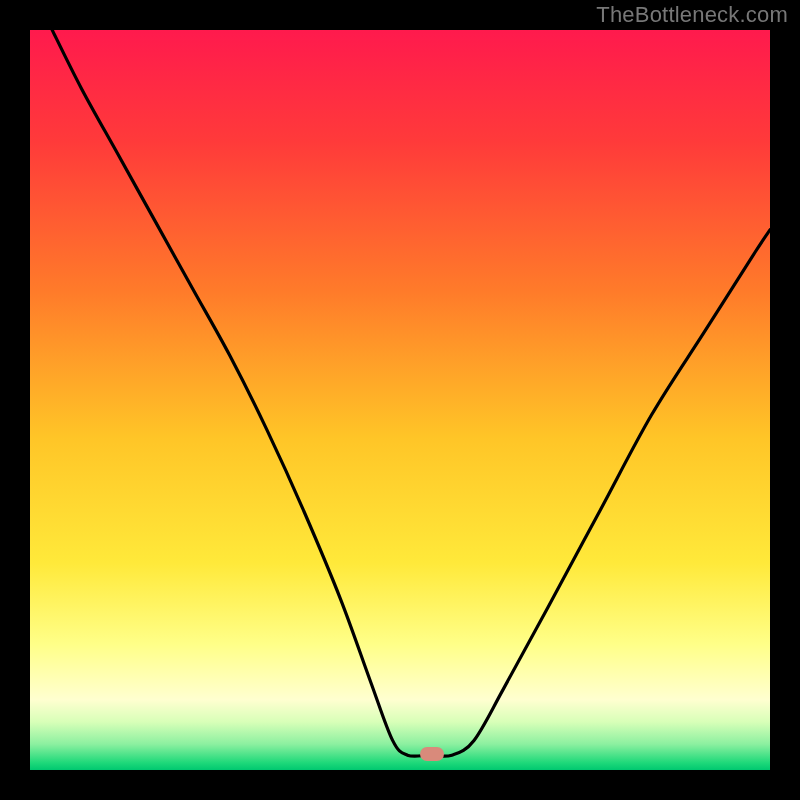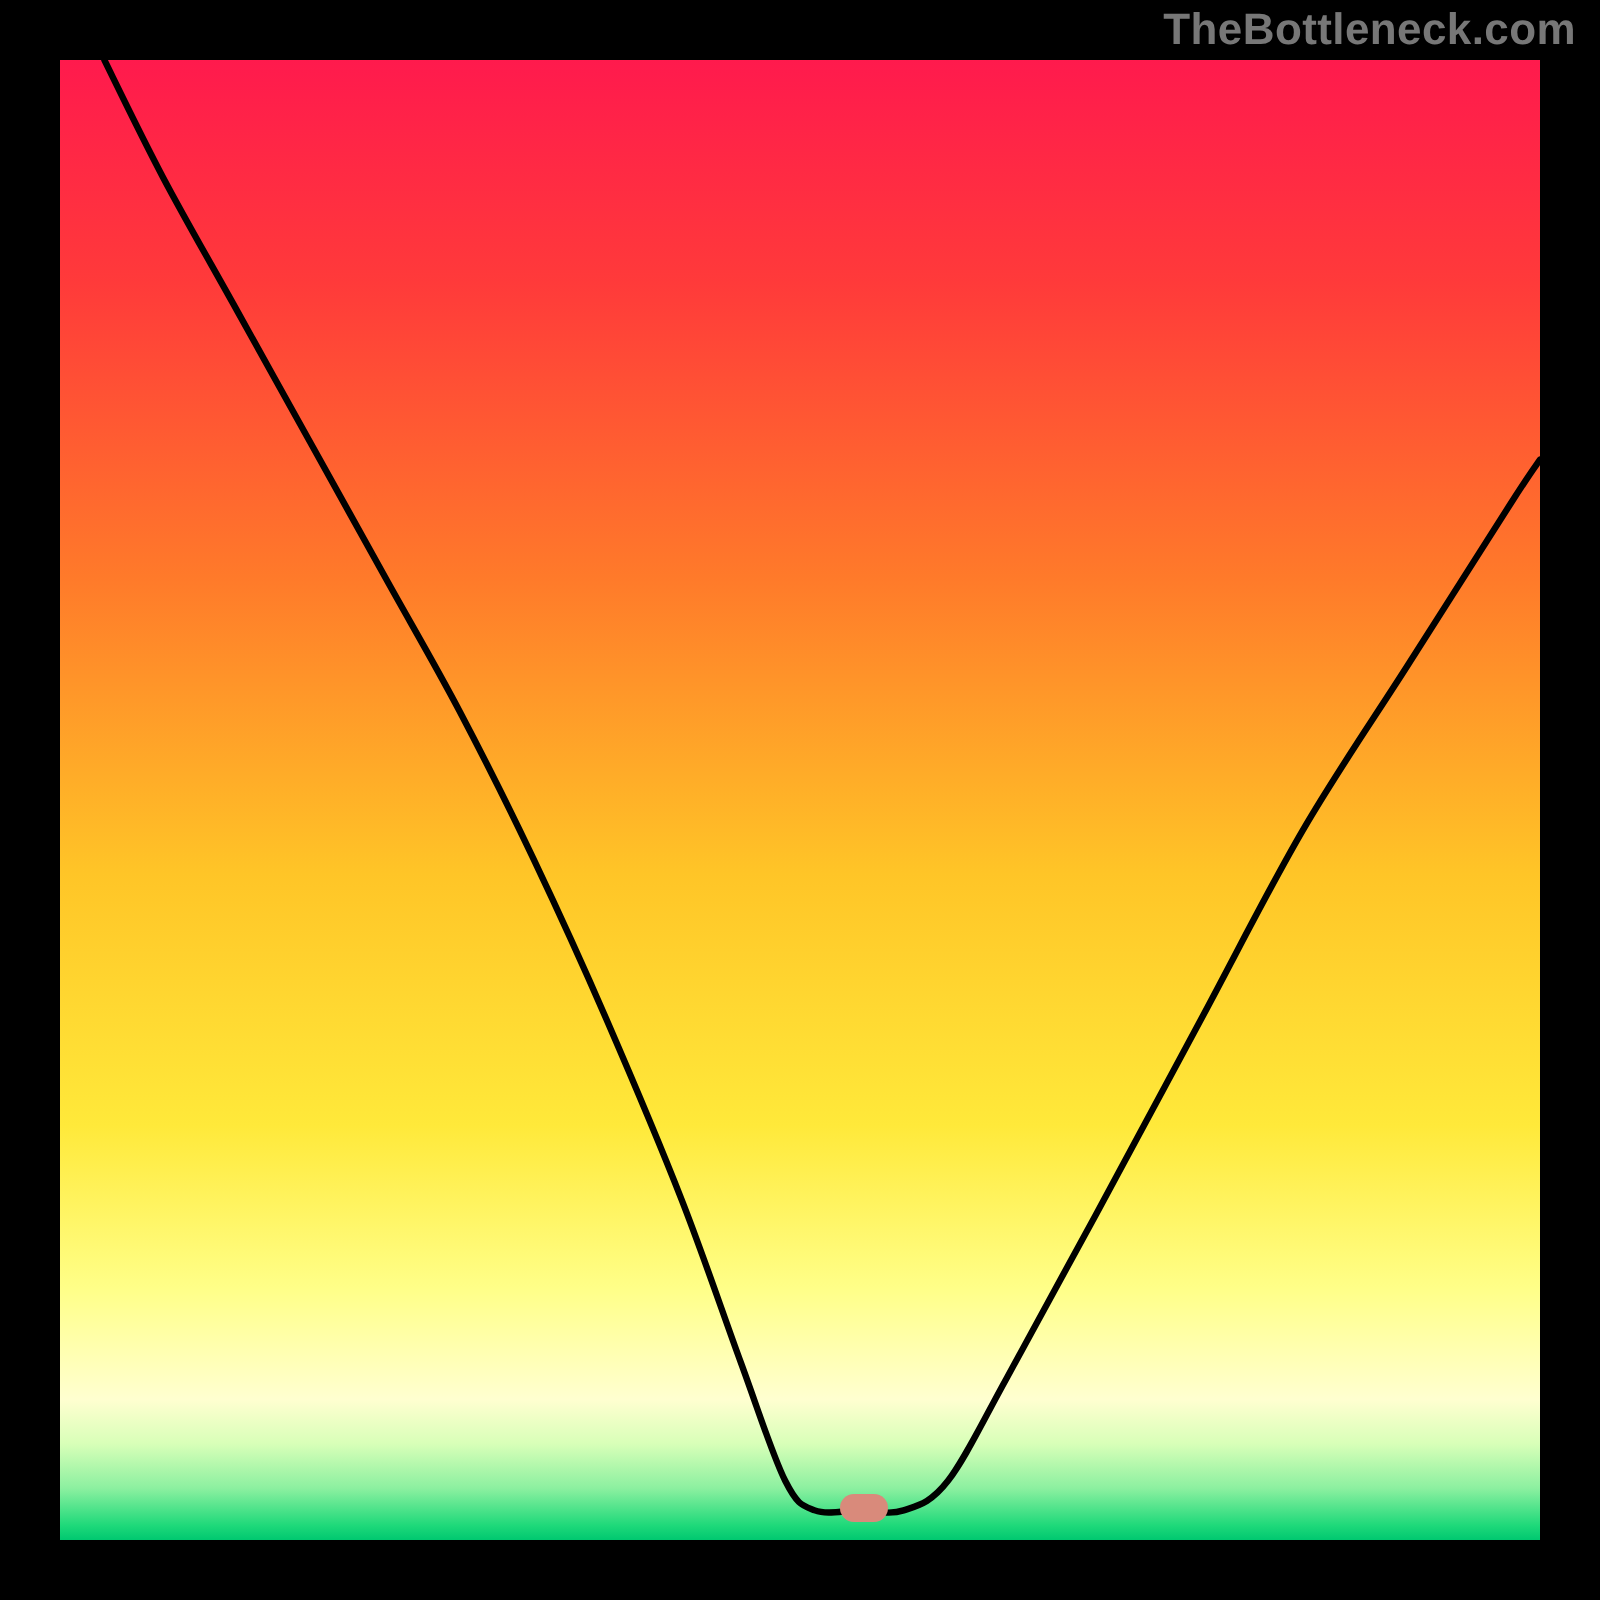--- a/index.html
+++ b/index.html
@@ -18,21 +18,21 @@
     width: 800px;
     height: 800px;
     background: #000;
   }
   .watermark {
     position: absolute;
     top: 2px;
     right: 12px;
     color: #777;
     font-size: 22px;
-    font-weight: 700;
+    font-weight: 400;
     letter-spacing: 0.2px;
     user-select: none;
   }
   .plot-wrapper {
     position: absolute;
     left: 30px;
     top: 30px;
     width: 740px;
     height: 740px;
   }

